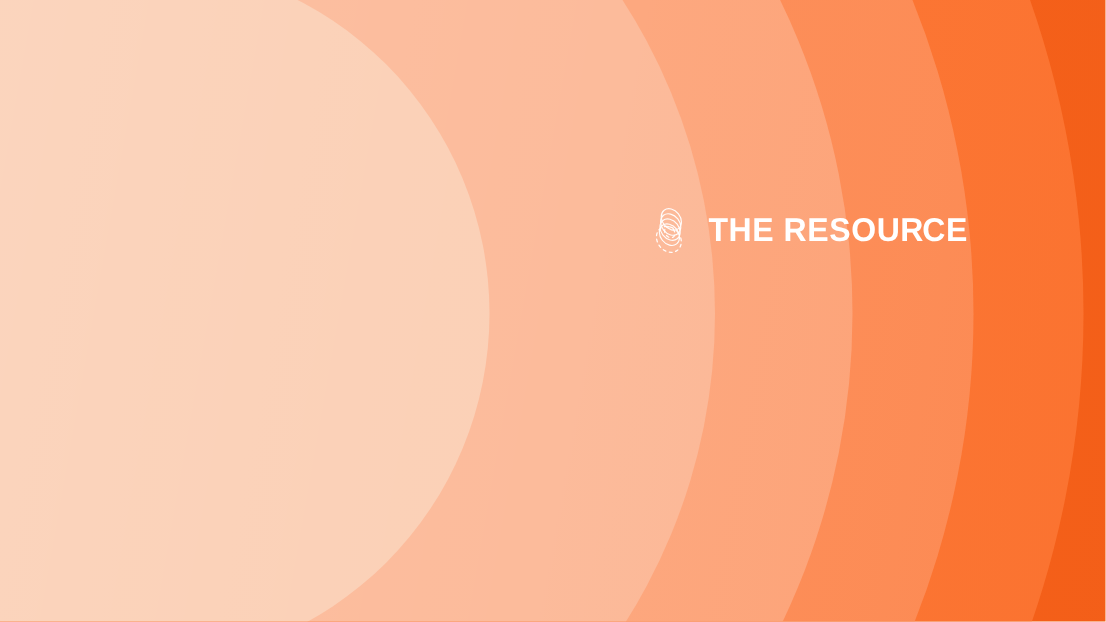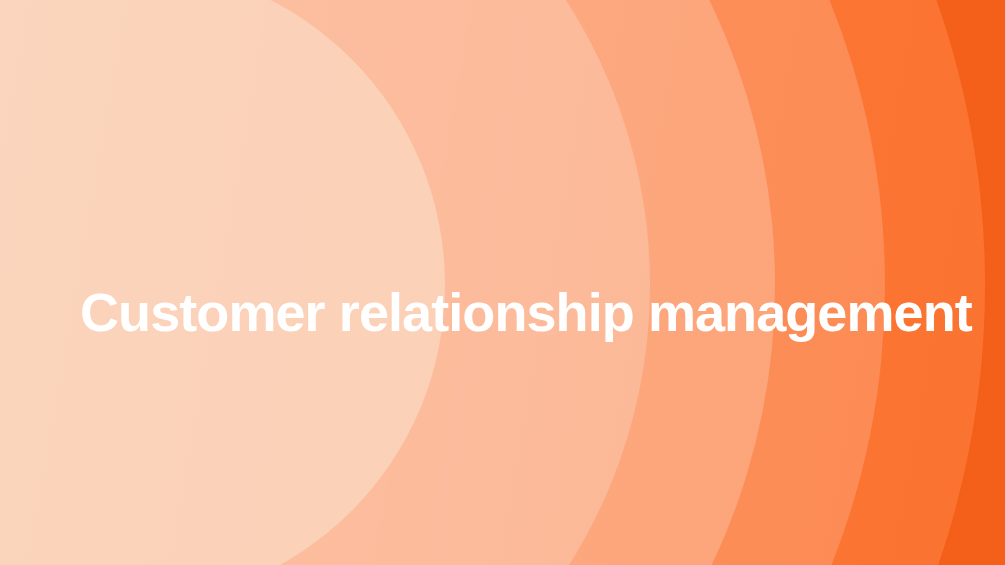--- a/index.html
+++ b/index.html
@@ -98,16 +98,33 @@
   <div class="bg-layer">
     <div class="band" style="width: 2400px; height: 2400px; left: 125px; top: 285px; background: rgb(244, 96, 26);"></div>
     <div class="band" style="width: 1720px; height: 1720px; left: 125px; top: 285px; background: rgb(252, 118, 52);"></div>
     <div class="band" style="width: 1520px; height: 1520px; left: 125px; top: 285px; background: rgb(253, 143, 90);"></div>
     <div class="band" style="width: 1300px; height: 1300px; left: 125px; top: 285px; background: rgb(253, 168, 127);"></div>
     <div class="band" style="width: 1050px; height: 1050px; left: 125px; top: 285px; background: rgb(252, 187, 155);"></div>
     <div class="band" style="width: 640px; height: 640px; left: 125px; top: 285px; background: rgb(251, 208, 182);"></div>
   </div>
   <div class="bg-wash"></div>
 
+  <div class="logo-lockup">
+    <svg class="logo-mark" viewBox="0 0 46 46" aria-hidden="true">
+      <g transform="rotate(-38 23 23)" fill="none" stroke="#ffffff" stroke-width="1.05" opacity="0.95">
+        <ellipse cx="30.5" cy="15.5" rx="8.2" ry="10.6"></ellipse>
+        <ellipse cx="27.2" cy="18.8" rx="8.2" ry="10.6"></ellipse>
+        <ellipse cx="23.9" cy="22.1" rx="8.2" ry="10.6"></ellipse>
+        <ellipse cx="20.6" cy="25.4" rx="8.2" ry="10.6"></ellipse>
+      </g>
+      <g transform="rotate(-38 23 23)" fill="none" stroke="#ffffff" stroke-width="1.15" opacity="0.95" stroke-dasharray="2.6 3.2" stroke-linecap="round">
+        <ellipse cx="17.6" cy="28.4" rx="10.4" ry="12.6"></ellipse>
+        <ellipse cx="22.2" cy="23.8" rx="4.2" ry="5.4"></ellipse>
+      </g>
+    </svg>
+    <div class="logo-word">
+      <span>THE RESOUR</span>
+        <span class="lig">CE</span>
+    </div>
+  </div>
 
-  <h1 class="headline">Customer relationship management</h1>
 
 </div>
 
 </body></html>

